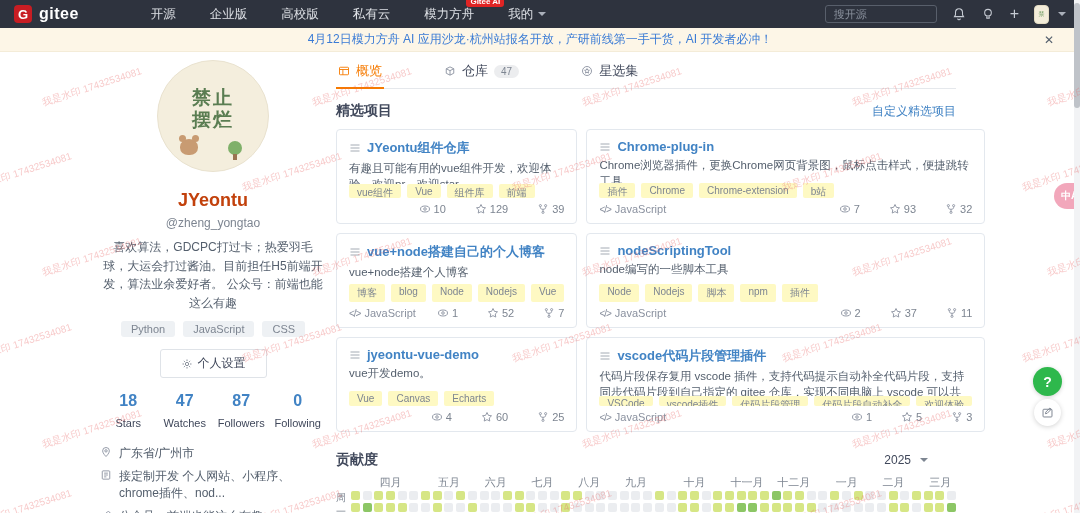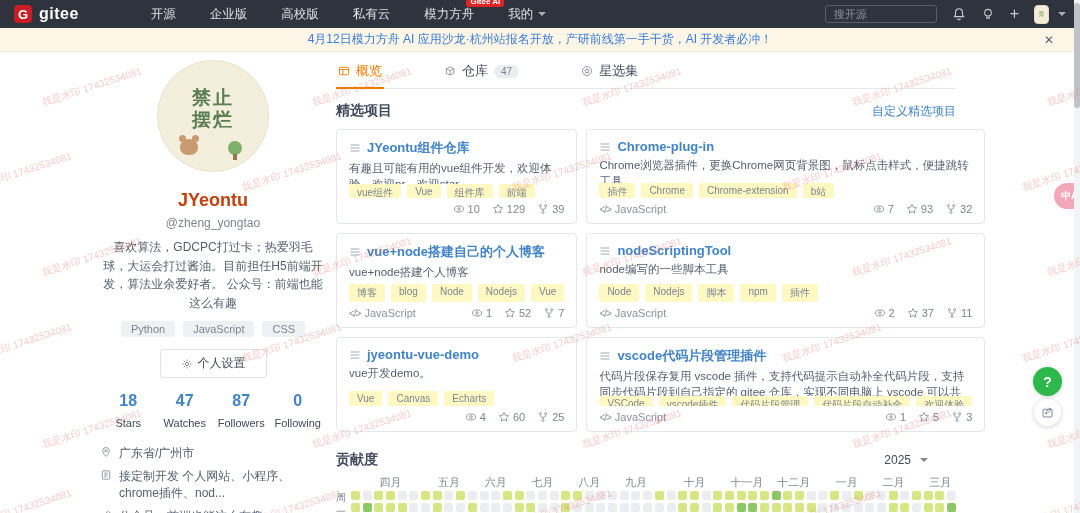--- a/index.html
+++ b/index.html
@@ -65,21 +65,21 @@
   .cards{display:grid;grid-template-columns:1fr 1fr;gap:9px;margin-top:9px}
   .card{border:1px solid #e3e8ee;border-radius:4px;padding:9px 12px 8px;height:95px;display:flex;flex-direction:column;background:#fff}
   .card-title{font-size:13px;font-weight:bold;color:#4183c4;display:flex;align-items:center;gap:6px;cursor:pointer}
   .card-title .ic{color:#9aa1ac;display:flex;cursor:pointer}
   .card-desc{font-size:11.5px;color:#545f6d;margin-top:4px;line-height:1.35;overflow:hidden;max-height:31px}
   .card-tags{display:flex;gap:6px;margin-top:auto;margin-bottom:5px;flex-wrap:nowrap;overflow:hidden}
   .card-tag{background:#fef9c3;color:#7d8591;font-size:10px;padding:2px 8px;border-radius:2px;white-space:nowrap;cursor:pointer}
   .card-bottom{display:flex;justify-content:space-between;align-items:center;font-size:11px;color:#8a919f}
   .card-lang{display:flex;align-items:center;gap:4px}
   .code-glyph{font-size:10px;letter-spacing:-1px}
-  .card-stats{display:flex;gap:12px;margin-left:auto}
+  .card-stats{display:flex;gap:29px;margin-left:auto}
   .cstat{display:flex;align-items:center;gap:3px;color:#7d8591;cursor:pointer}
   .cstat .ic{display:flex;color:#8a919f}
 
   
   .contrib{margin-top:19px}
   .contrib-header{display:flex;justify-content:space-between;align-items:center}
   .contrib-title{font-size:14px;font-weight:bold;color:#40485b}
   .contrib-year{font-size:12px;color:#40485b;cursor:pointer;display:flex;align-items:center;gap:4px;margin-right:28px}
   .months{position:relative;height:13px;margin:6px 0 3px 20px}
   .months span{position:absolute;top:0;font-size:11px;color:#7d8591;white-space:nowrap}

